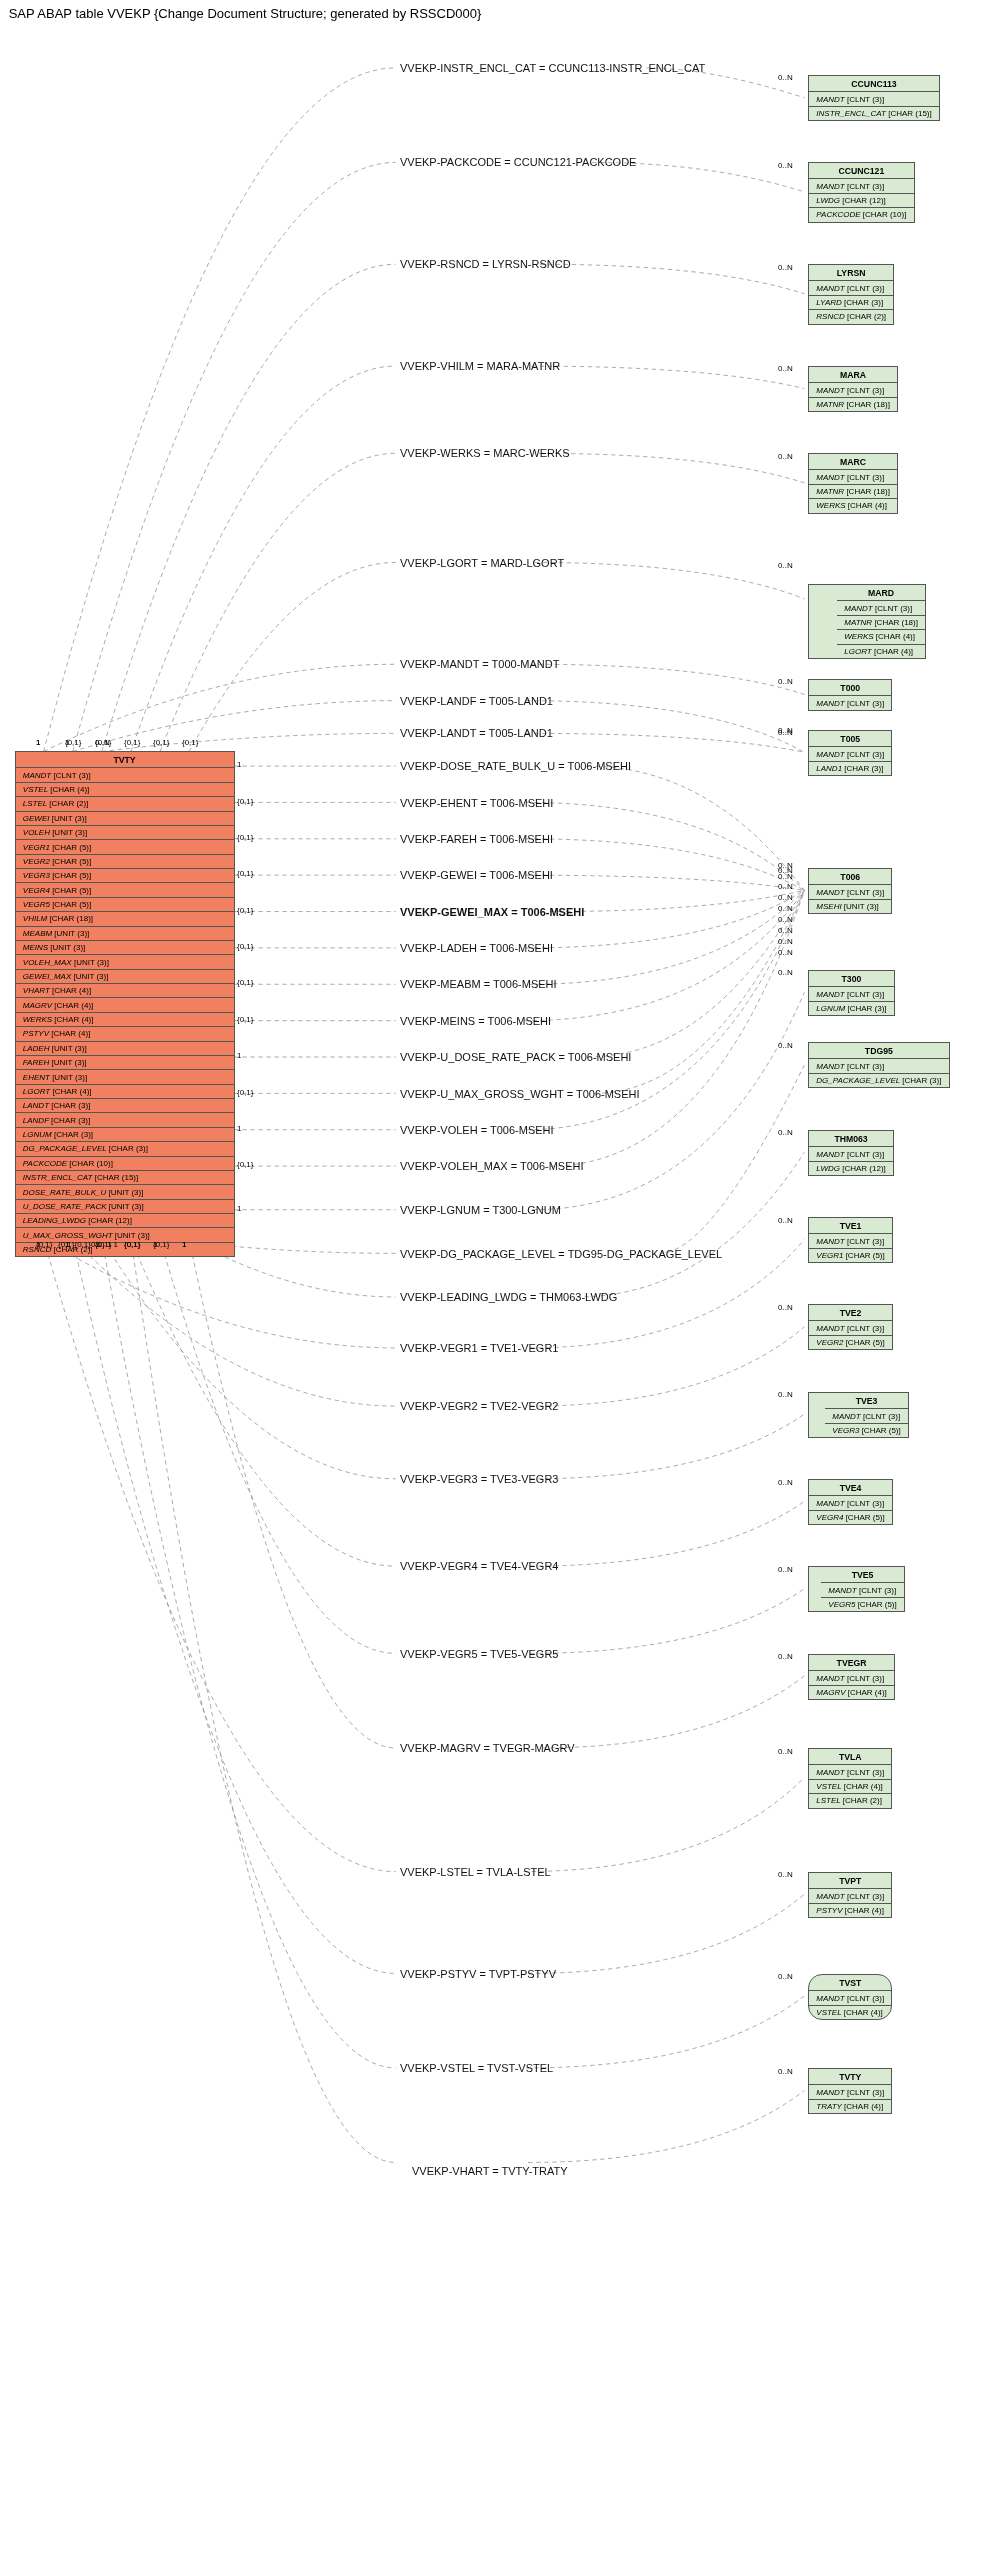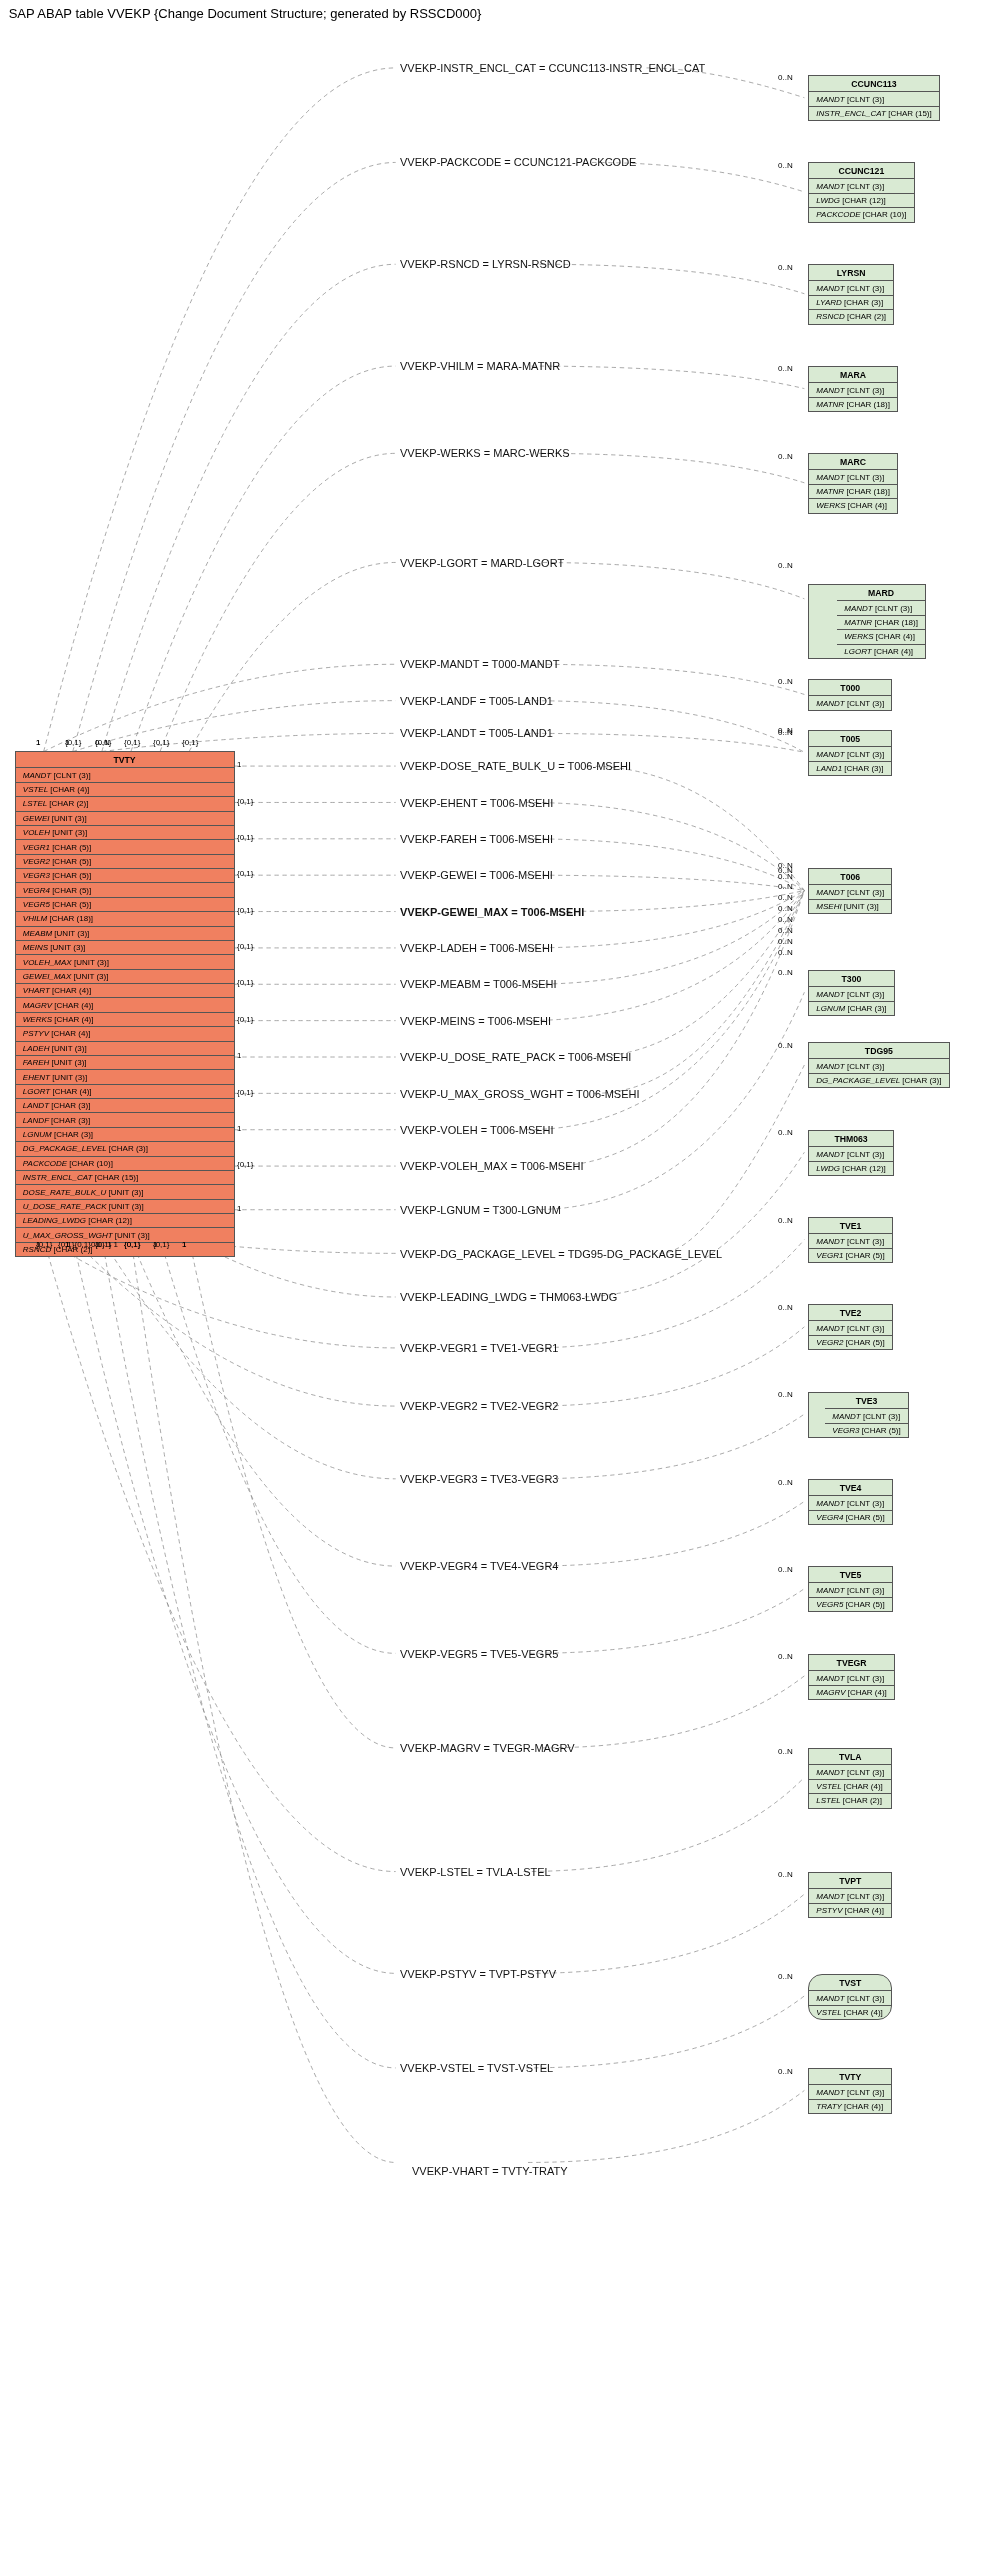--- a/index.html
+++ b/index.html
@@ -244,21 +244,21 @@
       <div class="entity-row"><span class="fname">MANDT </span><span class="ftype">[CLNT (3)]</span></div>
       <div class="entity-row"><span class="fname">VEGR3 </span><span class="ftype">[CHAR (5)]</span></div>
     </div>
     <div class="card-right" style="left: 778px; top: 1366px;">0..N</div>
     <div class="entity" style="left: 808px; top: 1455px;">
       <div class="entity-header">TVE4</div>
       <div class="entity-row"><span class="fname">MANDT </span><span class="ftype">[CLNT (3)]</span></div>
       <div class="entity-row"><span class="fname">VEGR4 </span><span class="ftype">[CHAR (5)]</span></div>
     </div>
     <div class="card-right" style="left: 778px; top: 1454px;">0..N</div>
-    <div class="entity" style="left: 808px; top: 1542px;">
+    <div class="entity" style="left: 808px; top: 1542px; padding-left: 12px;">
       <div class="entity-header">TVE5</div>
       <div class="entity-row"><span class="fname">MANDT </span><span class="ftype">[CLNT (3)]</span></div>
       <div class="entity-row"><span class="fname">VEGR5 </span><span class="ftype">[CHAR (5)]</span></div>
     </div>
     <div class="card-right" style="left: 778px; top: 1541px;">0..N</div>
     <div class="entity" style="left: 808px; top: 1630px;">
       <div class="entity-header">TVEGR</div>
       <div class="entity-row"><span class="fname">MANDT </span><span class="ftype">[CLNT (3)]</span></div>
       <div class="entity-row"><span class="fname">MAGRV </span><span class="ftype">[CHAR (4)]</span></div>
     </div>

